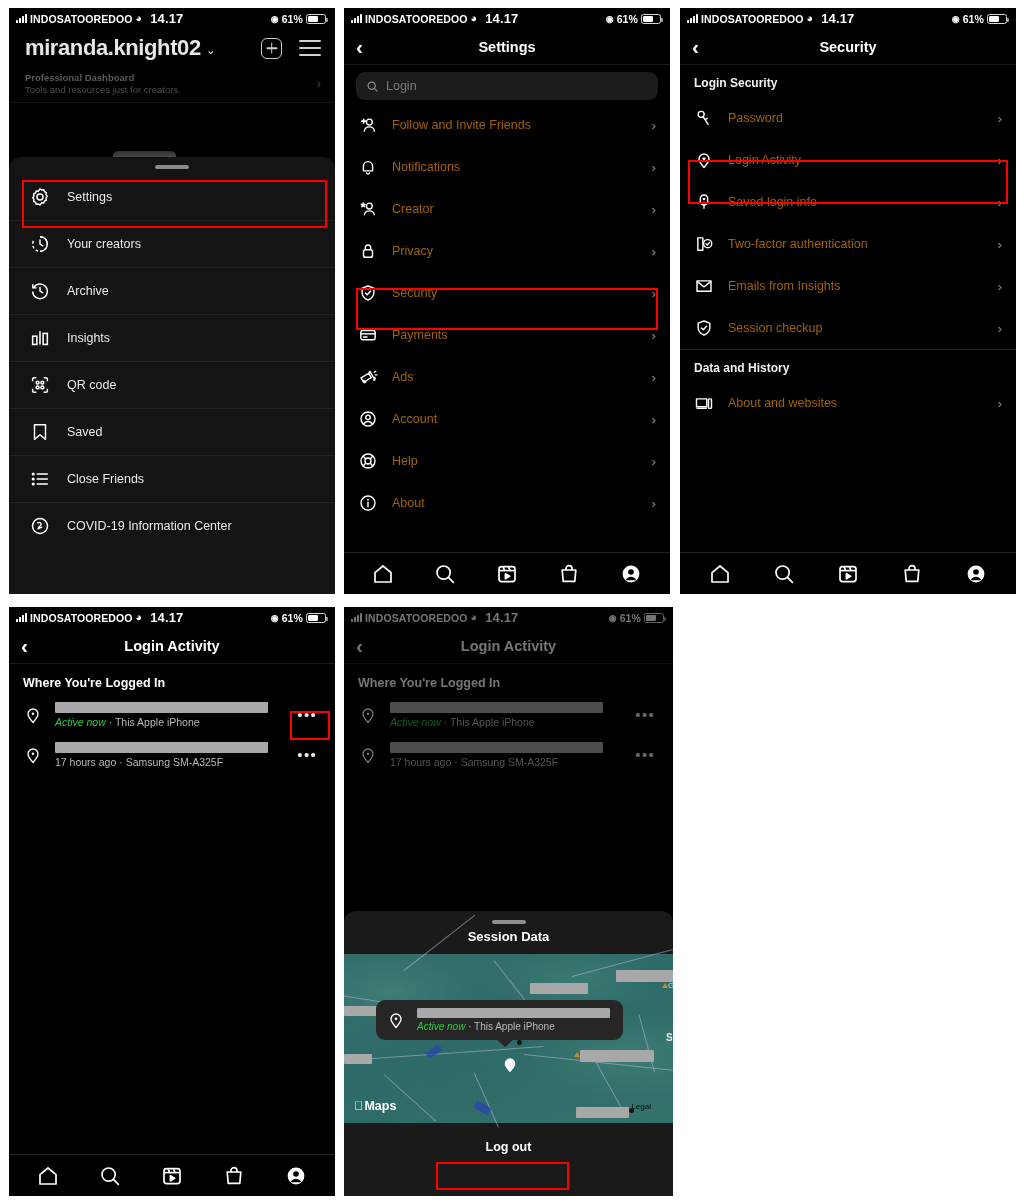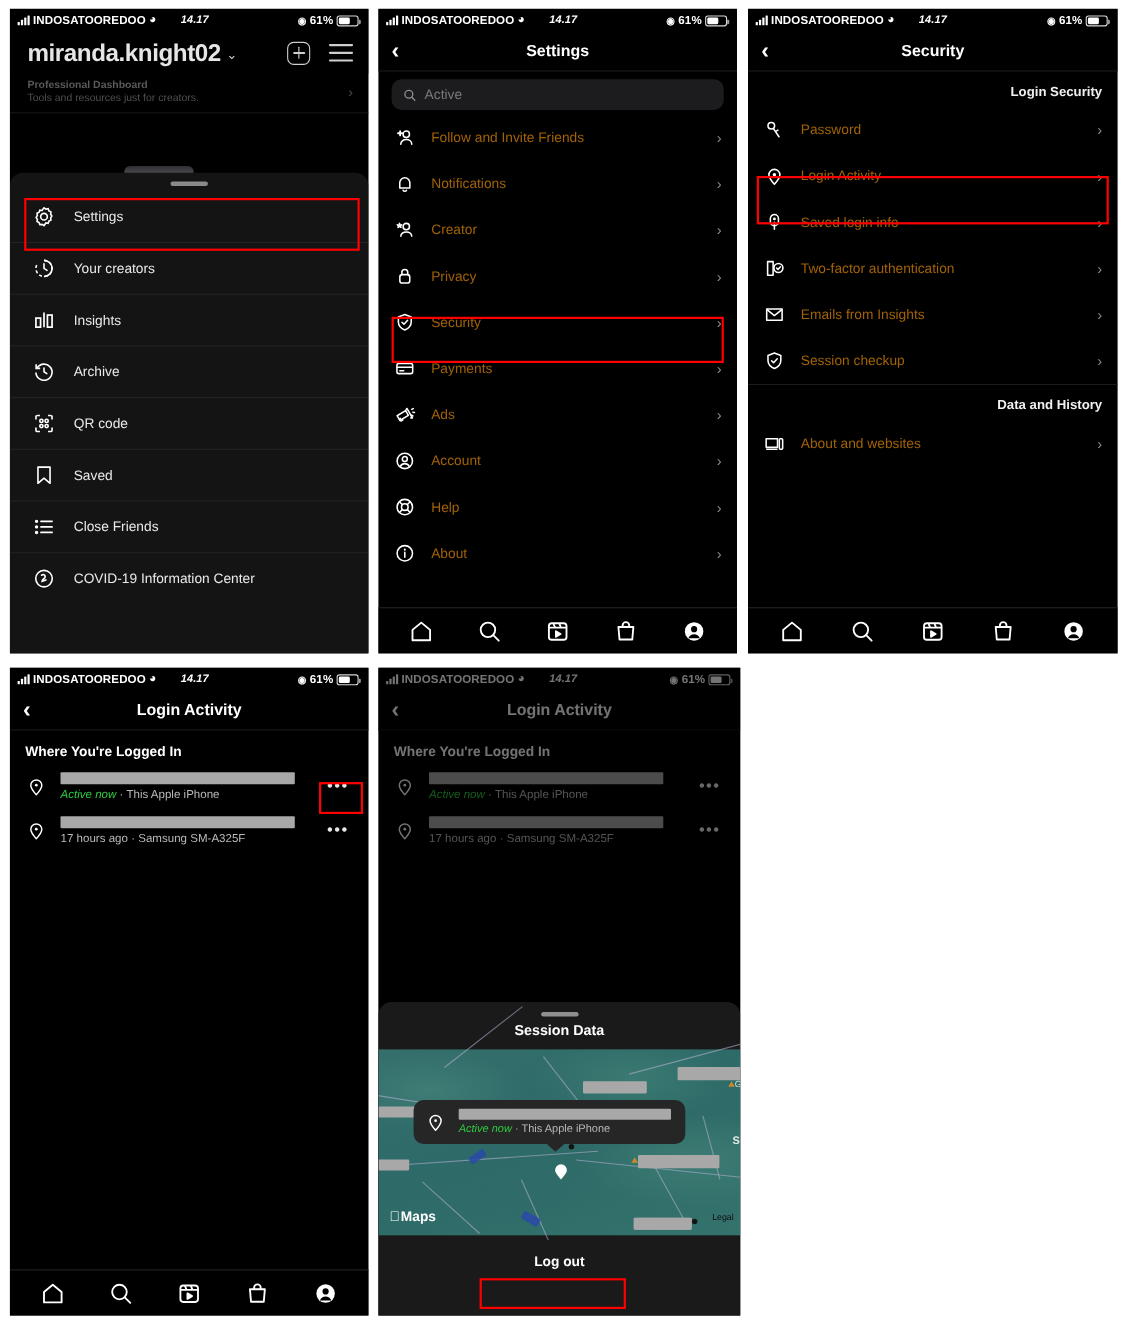--- a/index.html
+++ b/index.html
@@ -34,21 +34,21 @@
   .sb-left { display: flex; align-items: center; gap: 3px; flex: 1; }
   .sb-right { display: flex; align-items: center; gap: 3px; }
   .bars { display: flex; align-items: flex-end; gap: 1px; height: 9px; }
   .bars i { display: block; width: 2px; background: #fff; border-radius: .5px; }
   .bars i:nth-child(1){ height: 3px; }
   .bars i:nth-child(2){ height: 5px; }
   .bars i:nth-child(3){ height: 7px; }
   .bars i:nth-child(4){ height: 9px; }
   .carrier { font-size: 10.5px; font-weight: bold; }
   .wifi { font-size: 11px; line-height: 1; }
-  .clock { margin-left: 19px; font-size: 10px; font-weight: bold; font-style: italic; }
+  .clock { margin-left: 5px; font-size: 13px; font-weight: bold; }
   .loc-ind { font-size: 9px; }
   .batt-pct { font-size: 10.5px; font-weight: bold; }
   .batt {
     width: 20px; height: 10px; border: 1.2px solid #d8d8d8;
     border-radius: 2.6px; position: relative; padding: 1px;
   }
   .batt::after {
     content: ""; position: absolute; right: -3px; top: 3px;
     width: 1.6px; height: 4px; background: #9a9a9a; border-radius: 0 1px 1px 0;
   }
@@ -125,21 +125,20 @@
   .srow {
     display:flex; align-items:center; gap:14px; height: 42px;
     padding: 0 14px 0 14px; position: relative;
   }
   .srow .lbl { font-size: 12.5px; color: #a16207; flex: 1; }
   .srow .chev { font-size: 13.5px; color:#8c8c8c; font-weight: 300; }
   .srow-ico { width: 20px; height: 20px; flex:0 0 20px; color:#fff; }
   .sec-head {
     font-size: 12px; font-weight: bold; color:#f0f0f0;
     padding: 11px 14px 7px;
-    text-align: right;
   }
   .divider-block { border-top: 1px solid #1c1c1c; }
 
   
   .searchwrap { padding: 7px 12px 4px; }
   .searchbox {
     height: 28px; background: #1c1c1e; border-radius: 9px;
     display:flex; align-items:center; gap:7px; padding: 0 10px;
   }
   .searchbox .ph { font-size: 12.5px; color:#787880; }
@@ -200,21 +199,21 @@
   }
   .callout .la-title-mask { width: 193px; height: 10px; }
   .callout .la-sub { font-size: 10px; }
   .bigpin {
     position:absolute; left: 158px; top: 100px; width: 16px; height: 22px;
   }
   .applemaps {
     position:absolute; left: 10px; bottom: 10px; font-size: 12.5px;
     font-weight: bold; color:#fff; display:flex; align-items:center; gap:1px;
   }
-  .legal { position:absolute; right: 6px; bottom: 12px; font-size: 8px; color:#0d0d0d;  margin-left: 48px;}
+  .legal { position:absolute; right: 22px; bottom: 12px; font-size: 8px; color:#0d0d0d;  margin-left: 48px;}
   .logout-wrap { padding: 10px 0 0; text-align:center; }
   .logout { font-size: 12.5px; font-weight: bold; color:#fff; display:inline-block; padding: 7px 22px; }
 
   
   .hl { position: absolute; border: 2.5px solid #ff0000; pointer-events: none; z-index: 40; }
   .hl.thin { border-width: 2px; }
 
   svg { display:block; width:100%; height:100%; }
 </style>
 </head>
@@ -286,38 +285,38 @@
                 <path d="M12 4a8 8 0 1 1-6.6 3.5" stroke-dasharray="3 2.4"></path>
                 <path d="M12 4a8 8 0 0 1 8 8 8 8 0 0 1-8 8"></path>
                 <path d="M12 7.5V12l3 2" stroke-linecap="round"></path>
               </svg>
             </span>
           <span class="lbl">Your creators</span>
         </div>
 
         <div class="menu-item">
           <span class="mi-ico">
+              <svg viewBox="0 0 24 24" fill="none" stroke="currentColor" stroke-width="1.6">
+                <path d="M5 8.5A8 8 0 1 1 4 12.6"></path>
+                <path d="M4.2 4.6v4h4"></path>
+                <path d="M12 8.2V12l2.8 1.8" stroke-linecap="round"></path>
+              </svg>
+            </span>
+          <span class="lbl">Archive</span>
+        </div>
+
+        <div class="menu-item">
+          <span class="mi-ico">
               <svg viewBox="0 0 24 24" fill="none" stroke="currentColor" stroke-width="1.7">
                 <rect x="4" y="10" width="4.6" height="9"></rect>
                 <rect x="15.4" y="7" width="4.6" height="12"></rect>
                 <path d="M12 4.5v14.5"></path>
               </svg>
             </span>
           <span class="lbl">Insights</span>
-        </div>
-
-        <div class="menu-item">
-          <span class="mi-ico">
-              <svg viewBox="0 0 24 24" fill="none" stroke="currentColor" stroke-width="1.6">
-                <path d="M5 8.5A8 8 0 1 1 4 12.6"></path>
-                <path d="M4.2 4.6v4h4"></path>
-                <path d="M12 8.2V12l2.8 1.8" stroke-linecap="round"></path>
-              </svg>
-            </span>
-          <span class="lbl">Archive</span>
         </div>
 
         <div class="menu-item">
           <span class="mi-ico">
               <svg viewBox="0 0 24 24" fill="none" stroke="currentColor" stroke-width="1.6">
                 <path d="M4 8V5.4A1.4 1.4 0 0 1 5.4 4H8M16 4h2.6A1.4 1.4 0 0 1 20 5.4V8M20 16v2.6a1.4 1.4 0 0 1-1.4 1.4H16M8 20H5.4A1.4 1.4 0 0 1 4 18.6V16"></path>
                 <circle cx="9.4" cy="9.4" r="1.6"></circle>
                 <circle cx="14.6" cy="9.4" r="1.6"></circle>
                 <circle cx="9.4" cy="14.6" r="1.6"></circle>
                 <circle cx="14.6" cy="14.6" r="1.6"></circle>
@@ -388,21 +387,21 @@
     </div>
 
     <div class="searchwrap">
       <div class="searchbox">
         <span style="width:13px;height:13px;color:#8e8e93">
             <svg viewBox="0 0 24 24" fill="none" stroke="currentColor" stroke-width="2.2">
               <circle cx="10.5" cy="10.5" r="6.6"></circle>
               <path d="M15.4 15.4L20.5 20.5" stroke-linecap="round"></path>
             </svg>
           </span>
-        <span class="ph">Active</span>
+        <span class="ph">Login</span>
       </div>
     </div>
 
     <div>
       <div class="srow">
         <span class="srow-ico">
             <svg viewBox="0 0 24 24" fill="none" stroke="currentColor" stroke-width="1.7" stroke-linecap="round">
               <circle cx="13.6" cy="8.4" r="3.5"></circle>
               <path d="M7.6 19.4c0-3.2 2.7-5.2 6-5.2s6 2 6 5.2"></path>
               <path d="M4.6 7.4h4.6M6.9 5.1v4.6" stroke-width="2"></path>

